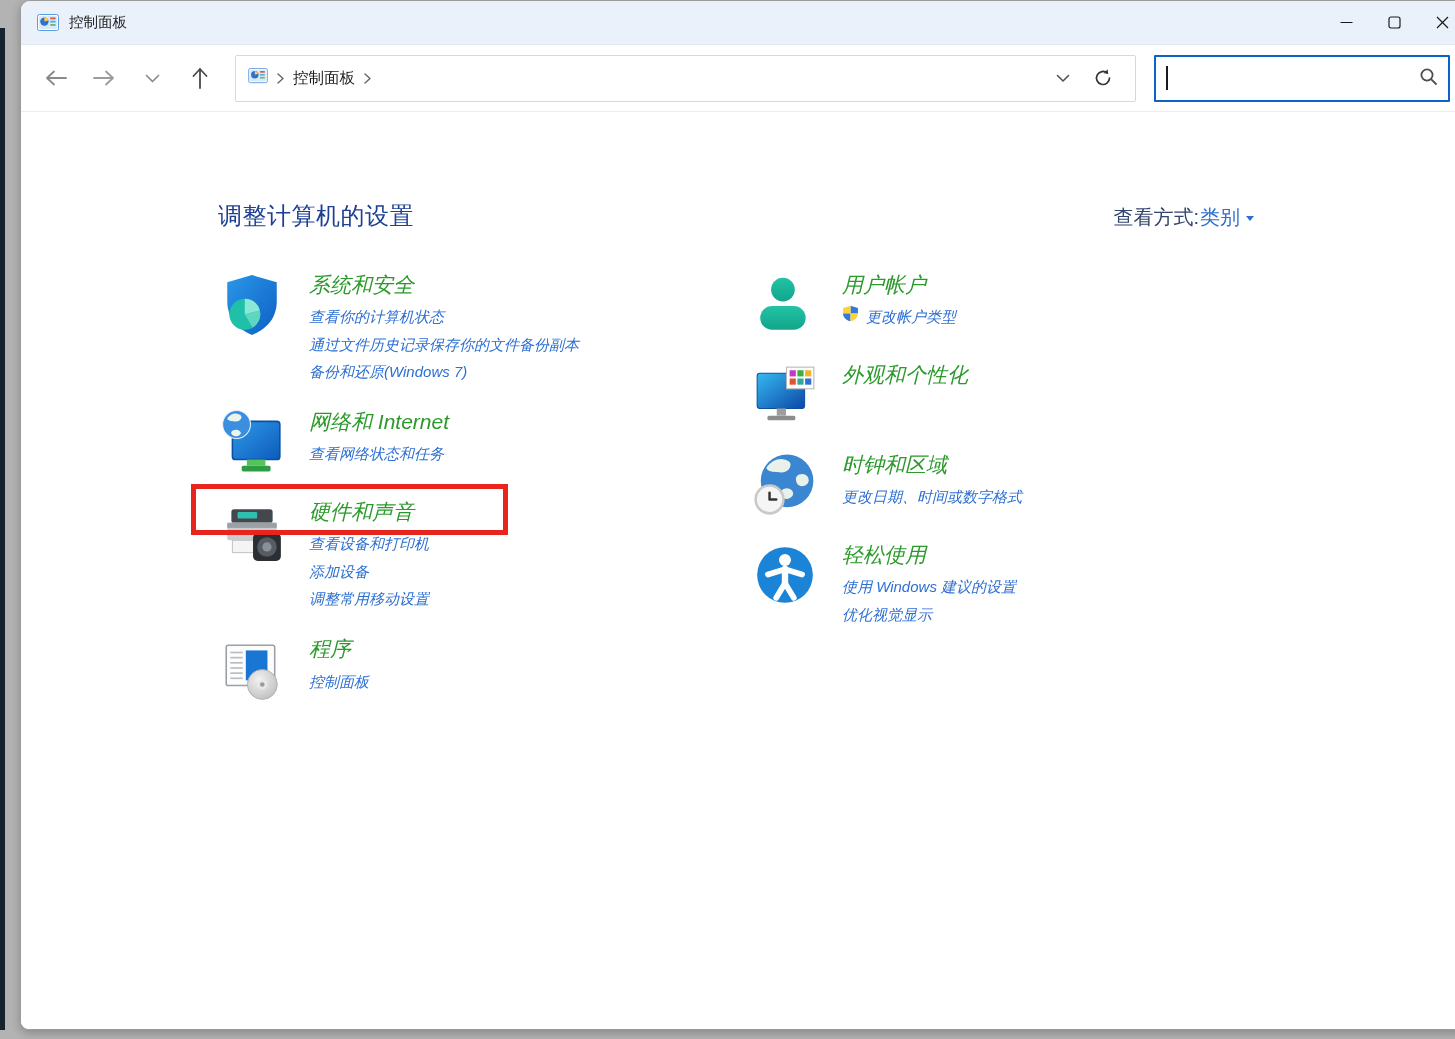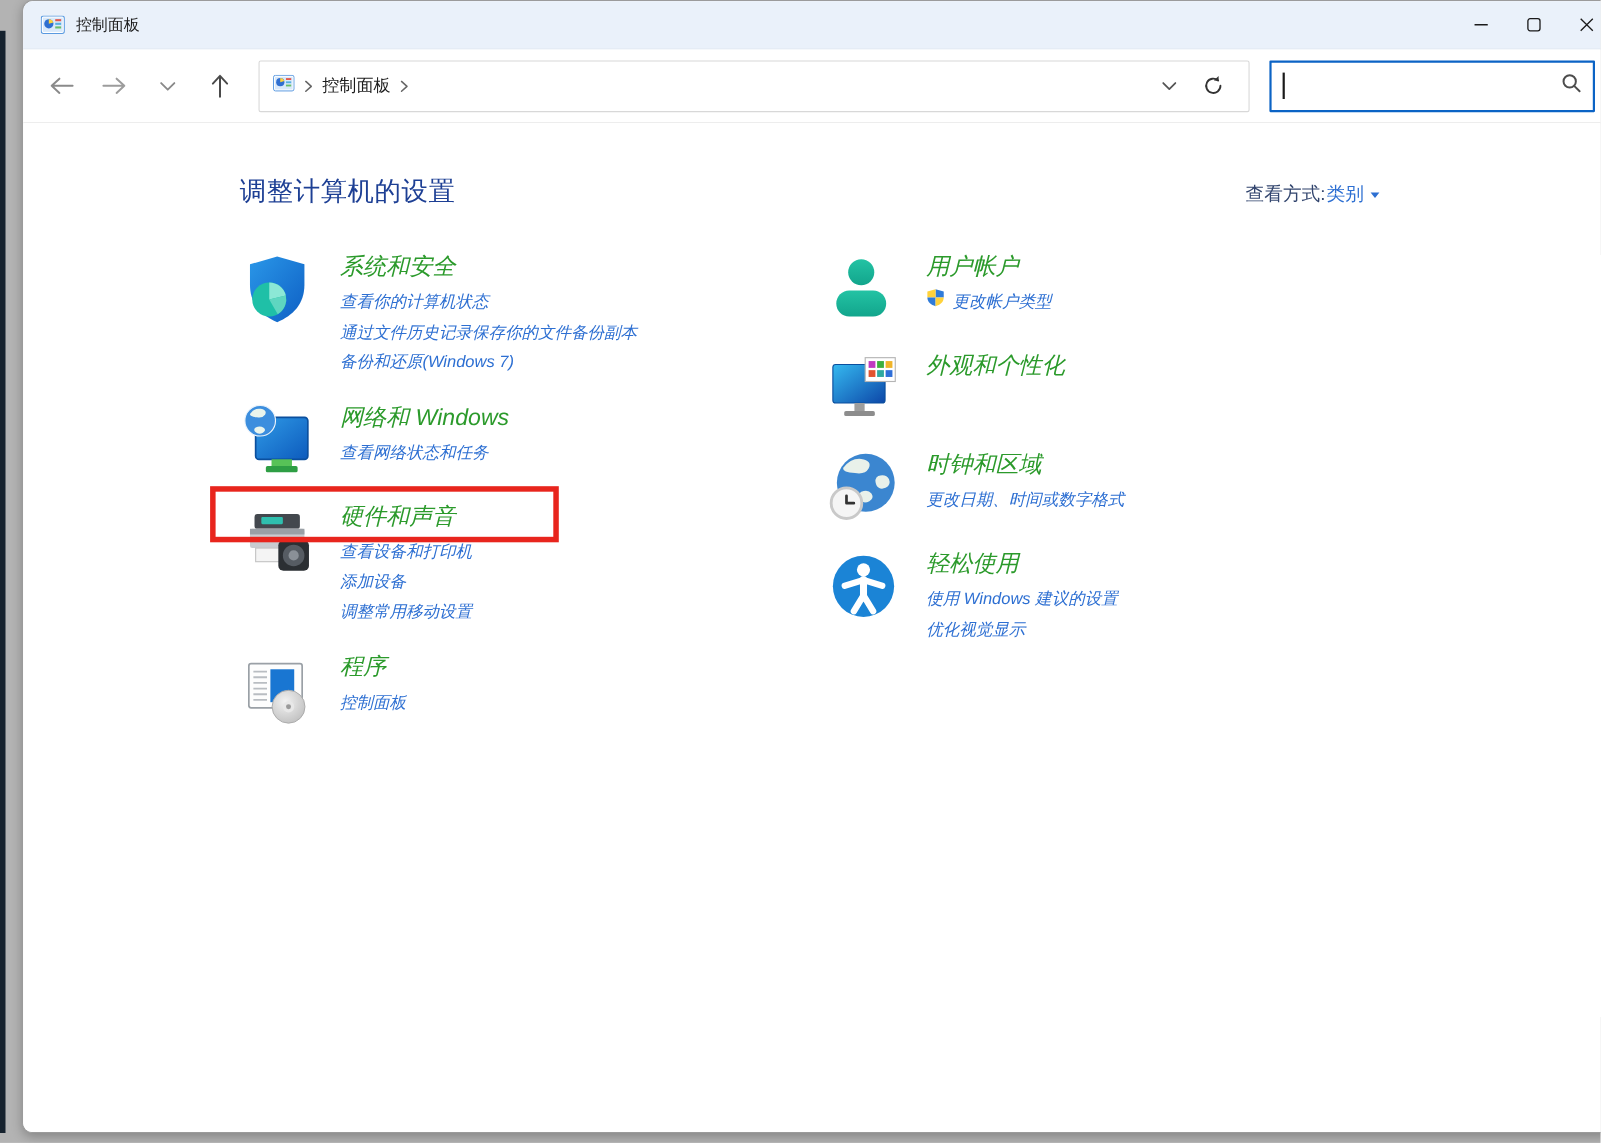--- a/index.html
+++ b/index.html
@@ -52,22 +52,22 @@
   .searchbox .caret { width:1.5px; height:24px; background:#1a1a1a; margin-right:4px; }
   .searchbox input {
     flex:1; border:none; outline:none; font-size:15px; font-family:"Liberation Sans",sans-serif;
     color:#1b1b1b; background:transparent; padding:0; min-width:0;
   }
   .searchbox .mag { flex:none; }
 
   
   .content { flex:1; position:relative; background:#fff; }
   .page-header { display:flex; align-items:baseline; padding:46px 212px 0 197px; }
-  .page-title { font-size:24px; font-weight:400; color:#1d3f94; letter-spacing:.5px; }
-  .viewby { margin-left:auto; font-size:17px; color:#32456e; display:flex; align-items:flex-start; }
+  .page-title { font-size:24px; font-weight:400; color:#1d3f94; letter-spacing:.5px;margin-top:42px; }
+  .viewby { margin-left:auto; font-size:20px; color:#32456e; display:flex; align-items:flex-start; }
   .viewby .vb-value { color:#2d6fd2; margin-left:1px; cursor:default; display:flex; align-items:center; }
   .vb-caret { width:0; height:0; border-left:4.5px solid transparent; border-right:4.5px solid transparent; border-top:5px solid #2d6fd2; margin-left:6px; margin-top:2px; }
 
   .cats { display:flex; padding-left:197px; margin-top:40px;font-style:italic; }
   .col-left  { width:533px; flex:none; }
   .col-right { width:560px; flex:none; }
 
   .cat { display:flex; margin-bottom:24px; position:relative; }
   .cat-icon { width:72px; flex:none; }
   .cat-icon svg { display:block; }
@@ -242,21 +242,21 @@
                 </defs>
               <rect x="13" y="12" width="46" height="37" rx="3" fill="url(#g-mon)" stroke="#0b4f9e" stroke-width="1.5"></rect>
               <rect x="27" y="49" width="18" height="6" fill="#57c257"></rect>
               <rect x="22" y="55" width="28" height="5.5" rx="1.5" fill="#2e9e44"></rect>
               <circle cx="17" cy="15" r="13.5" fill="#3c8ede" stroke="#eaf3fb" stroke-width="1"></circle>
               <path d="M8 9 q4 -5.5 9.5 -4.5 q6 1.2 3.8 5.2 q-2.2 3.2 -7.2 2.2 q-6.3 -.3 -6.1 -2.9 z" fill="#e9f4ec"></path>
               <path d="M13 21 q4 -2 7 .3 q2.8 2.2 -.6 4.3 q-3.8 2 -6.6 -.6 q-2.2 -2.3 .2 -4 z" fill="#e9f4ec"></path>
             </svg>
           </div>
           <div class="cat-text">
-            <span class="cat-title">网络和 Windows</span>
+            <span class="cat-title">网络和 Internet</span>
             <div class="cat-link">查看网络状态和任务</div>
           </div>
         </div>
 
         <div class="cat">
           <div class="highlight-box"></div>
           <div class="cat-icon">
             <svg width="68" height="66" viewBox="0 0 64 64">
               <rect x="12" y="10" width="40" height="13" rx="2.5" fill="#43484e"></rect>
               <rect x="18" y="12.5" width="19" height="6.5" rx="1" fill="#2fbfae"></rect>

